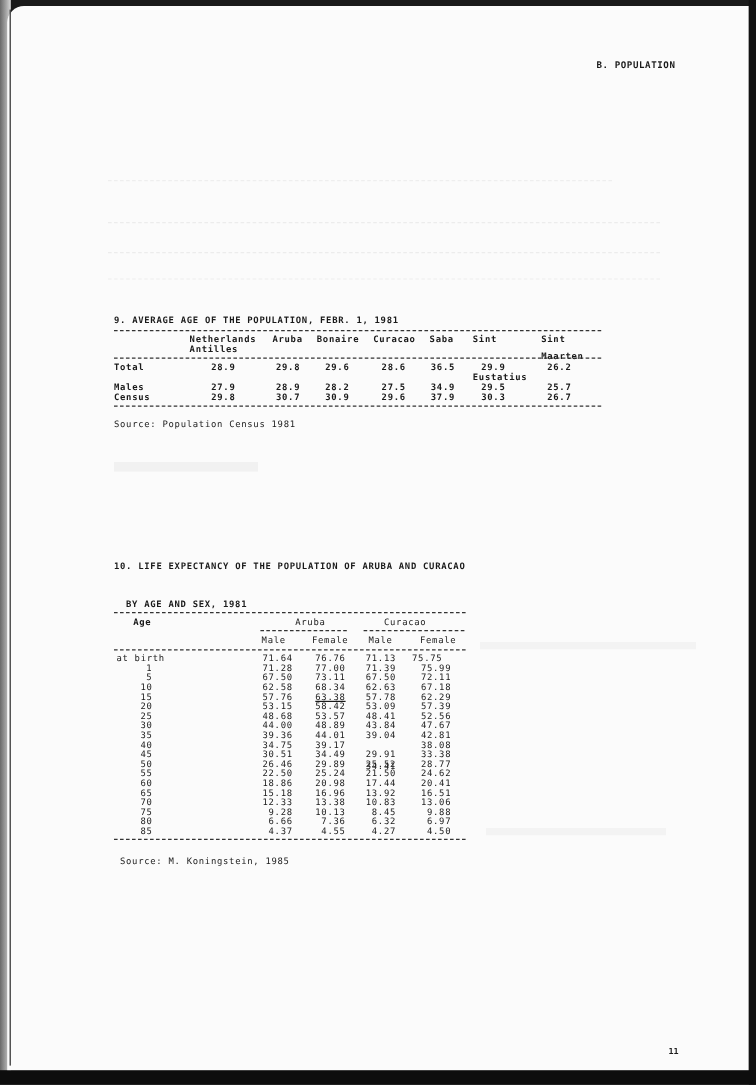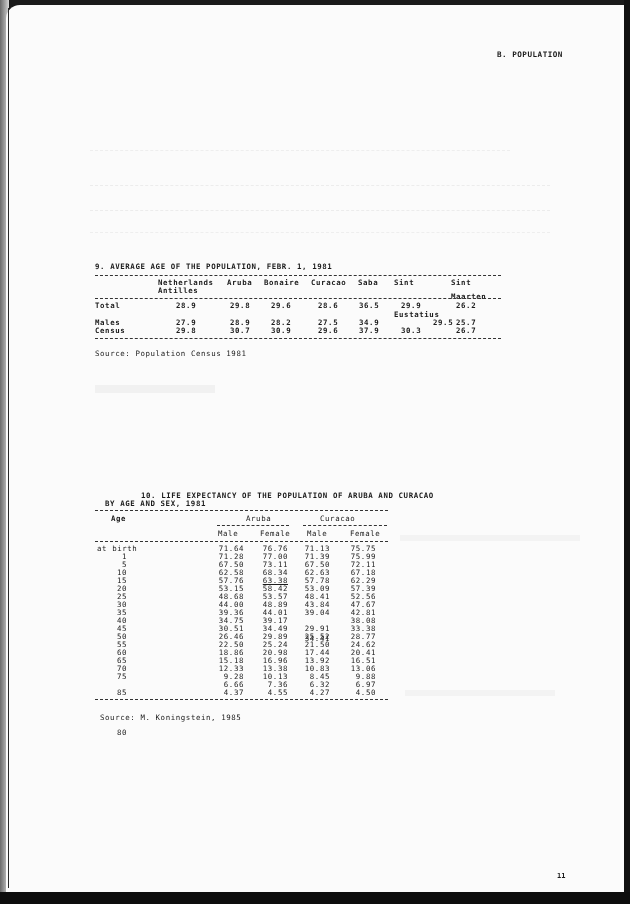--- a/index.html
+++ b/index.html
@@ -68,41 +68,41 @@
     <div class="abs t b" style="left:456px;top:302px;">26.2</div>
   </div>
 
   <div>
     <div class="abs t b" style="left:95px;top:319px;">Males</div>
     <div class="abs t b" style="left:176px;top:319px;">27.9</div>
     <div class="abs t b" style="left:230px;top:319px;">28.9</div>
     <div class="abs t b" style="left:271px;top:319px;">28.2</div>
     <div class="abs t b" style="left:318px;top:319px;">27.5</div>
     <div class="abs t b" style="left:359px;top:319px;">34.9</div>
-    <div class="abs t b" style="left:401px;top:319px;margin-left:32px;">29.5</div>
+    <div class="abs t b" style="left:401px;top:319px;">29.5</div>
     <div class="abs t b" style="left:456px;top:319px;">25.7</div>
   </div>
 
   <div>
     <div class="abs t b" style="left:95px;top:327px;">Census</div>
     <div class="abs t b" style="left:176px;top:327px;">29.8</div>
     <div class="abs t b" style="left:230px;top:327px;">30.7</div>
     <div class="abs t b" style="left:271px;top:327px;">30.9</div>
     <div class="abs t b" style="left:318px;top:327px;">29.6</div>
     <div class="abs t b" style="left:359px;top:327px;">37.9</div>
     <div class="abs t b" style="left:401px;top:327px;">30.3</div>
     <div class="abs t b" style="left:456px;top:327px;">26.7</div>
   </div>
   <div class="rule" style="left:95px;top:338px;width:406px;"></div>
 
   <div class="abs t" style="left:95px;top:350px;">Source: Population Census 1981</div>
 </div>
 
 <div>
-  <div class="abs t b" style="left:95px;top:492px;margin-left:46px;">10. LIFE EXPECTANCY OF THE POPULATION OF ARUBA AND CURACAO</div>
+  <div class="abs t b" style="left:95px;top:468px;">10. LIFE EXPECTANCY OF THE POPULATION OF ARUBA AND CURACAO</div>
   <div class="abs t b" style="left:105px;top:500px;">BY AGE AND SEX, 1981</div>
   <div class="rule" style="left:95px;top:510px;width:293px;"></div>
 
   <div class="abs t b" style="left:111px;top:515px;">Age</div>
   <div class="abs t" style="left:246px;top:515px;">Aruba</div>
   <div class="abs t" style="left:320px;top:515px;">Curacao</div>
   <div class="rule" style="left:217px;top:525px;width:72px;"></div>
   <div class="rule" style="left:303px;top:525px;width:84px;"></div>
 
   <div class="abs t" style="left:218px;top:530px;">Male</div>
@@ -110,21 +110,21 @@
   <div class="abs t" style="left:307px;top:530px;">Male</div>
   <div class="abs t" style="left:350px;top:530px;">Female</div>
   <div class="rule" style="left:95px;top:541px;width:293px;"></div>
 
   <div id="t10rows">
       <div>
         <div class="abs t" style="left: 97px; top: 545px;">at birth</div>
         <div class="abs t num" style="left: 204px; width: 40px; top: 545px;">71.64</div>
         <div class="abs t num" style="left: 248px; width: 40px; top: 545px;">76.76</div>
         <div class="abs t num" style="left: 290px; width: 40px; top: 545px;">71.13</div>
-        <div class="abs t num" style="left: 336px; width: 40px; top: 545px;">75.75</div>
+        <div class="abs t num" style="left: 336px; width: 40px; top: 545px; text-align: center;">75.75</div>
       </div>
       <div>
         <div class="abs t" style="left: 117px; width: 10px; text-align: right; top: 553px;">1</div>
         <div class="abs t num" style="left: 204px; width: 40px; top: 553px;">71.28</div>
         <div class="abs t num" style="left: 248px; width: 40px; top: 553px;">77.00</div>
         <div class="abs t num" style="left: 290px; width: 40px; top: 553px;">71.39</div>
         <div class="abs t num" style="left: 336px; width: 40px; top: 553px;">75.99</div>
       </div>
       <div>
         <div class="abs t" style="left: 117px; width: 10px; text-align: right; top: 561px;">5</div>
@@ -225,21 +225,21 @@
         <div class="abs t num" style="left: 336px; width: 40px; top: 665px;">13.06</div>
       </div>
       <div>
         <div class="abs t" style="left: 117px; width: 10px; text-align: right; top: 673px;">75</div>
         <div class="abs t num" style="left: 204px; width: 40px; top: 673px;">9.28</div>
         <div class="abs t num" style="left: 248px; width: 40px; top: 673px;">10.13</div>
         <div class="abs t num" style="left: 290px; width: 40px; top: 673px;">8.45</div>
         <div class="abs t num" style="left: 336px; width: 40px; top: 673px;">9.88</div>
       </div>
       <div>
-        <div class="abs t" style="left: 117px; width: 10px; text-align: center; top: 681px; margin-top: 48px;">80</div>
+        <div class="abs t" style="left: 117px; width: 10px; text-align: center; top: 681px;">80</div>
         <div class="abs t num" style="left: 204px; width: 40px; top: 681px;">6.66</div>
         <div class="abs t num" style="left: 248px; width: 40px; top: 681px;">7.36</div>
         <div class="abs t num" style="left: 290px; width: 40px; top: 681px;">6.32</div>
         <div class="abs t num" style="left: 336px; width: 40px; top: 681px;">6.97</div>
       </div>
       <div>
         <div class="abs t" style="left: 117px; width: 10px; text-align: right; top: 689px;">85</div>
         <div class="abs t num" style="left: 204px; width: 40px; top: 689px;">4.37</div>
         <div class="abs t num" style="left: 248px; width: 40px; top: 689px;">4.55</div>
         <div class="abs t num" style="left: 290px; width: 40px; top: 689px;">4.27</div>

